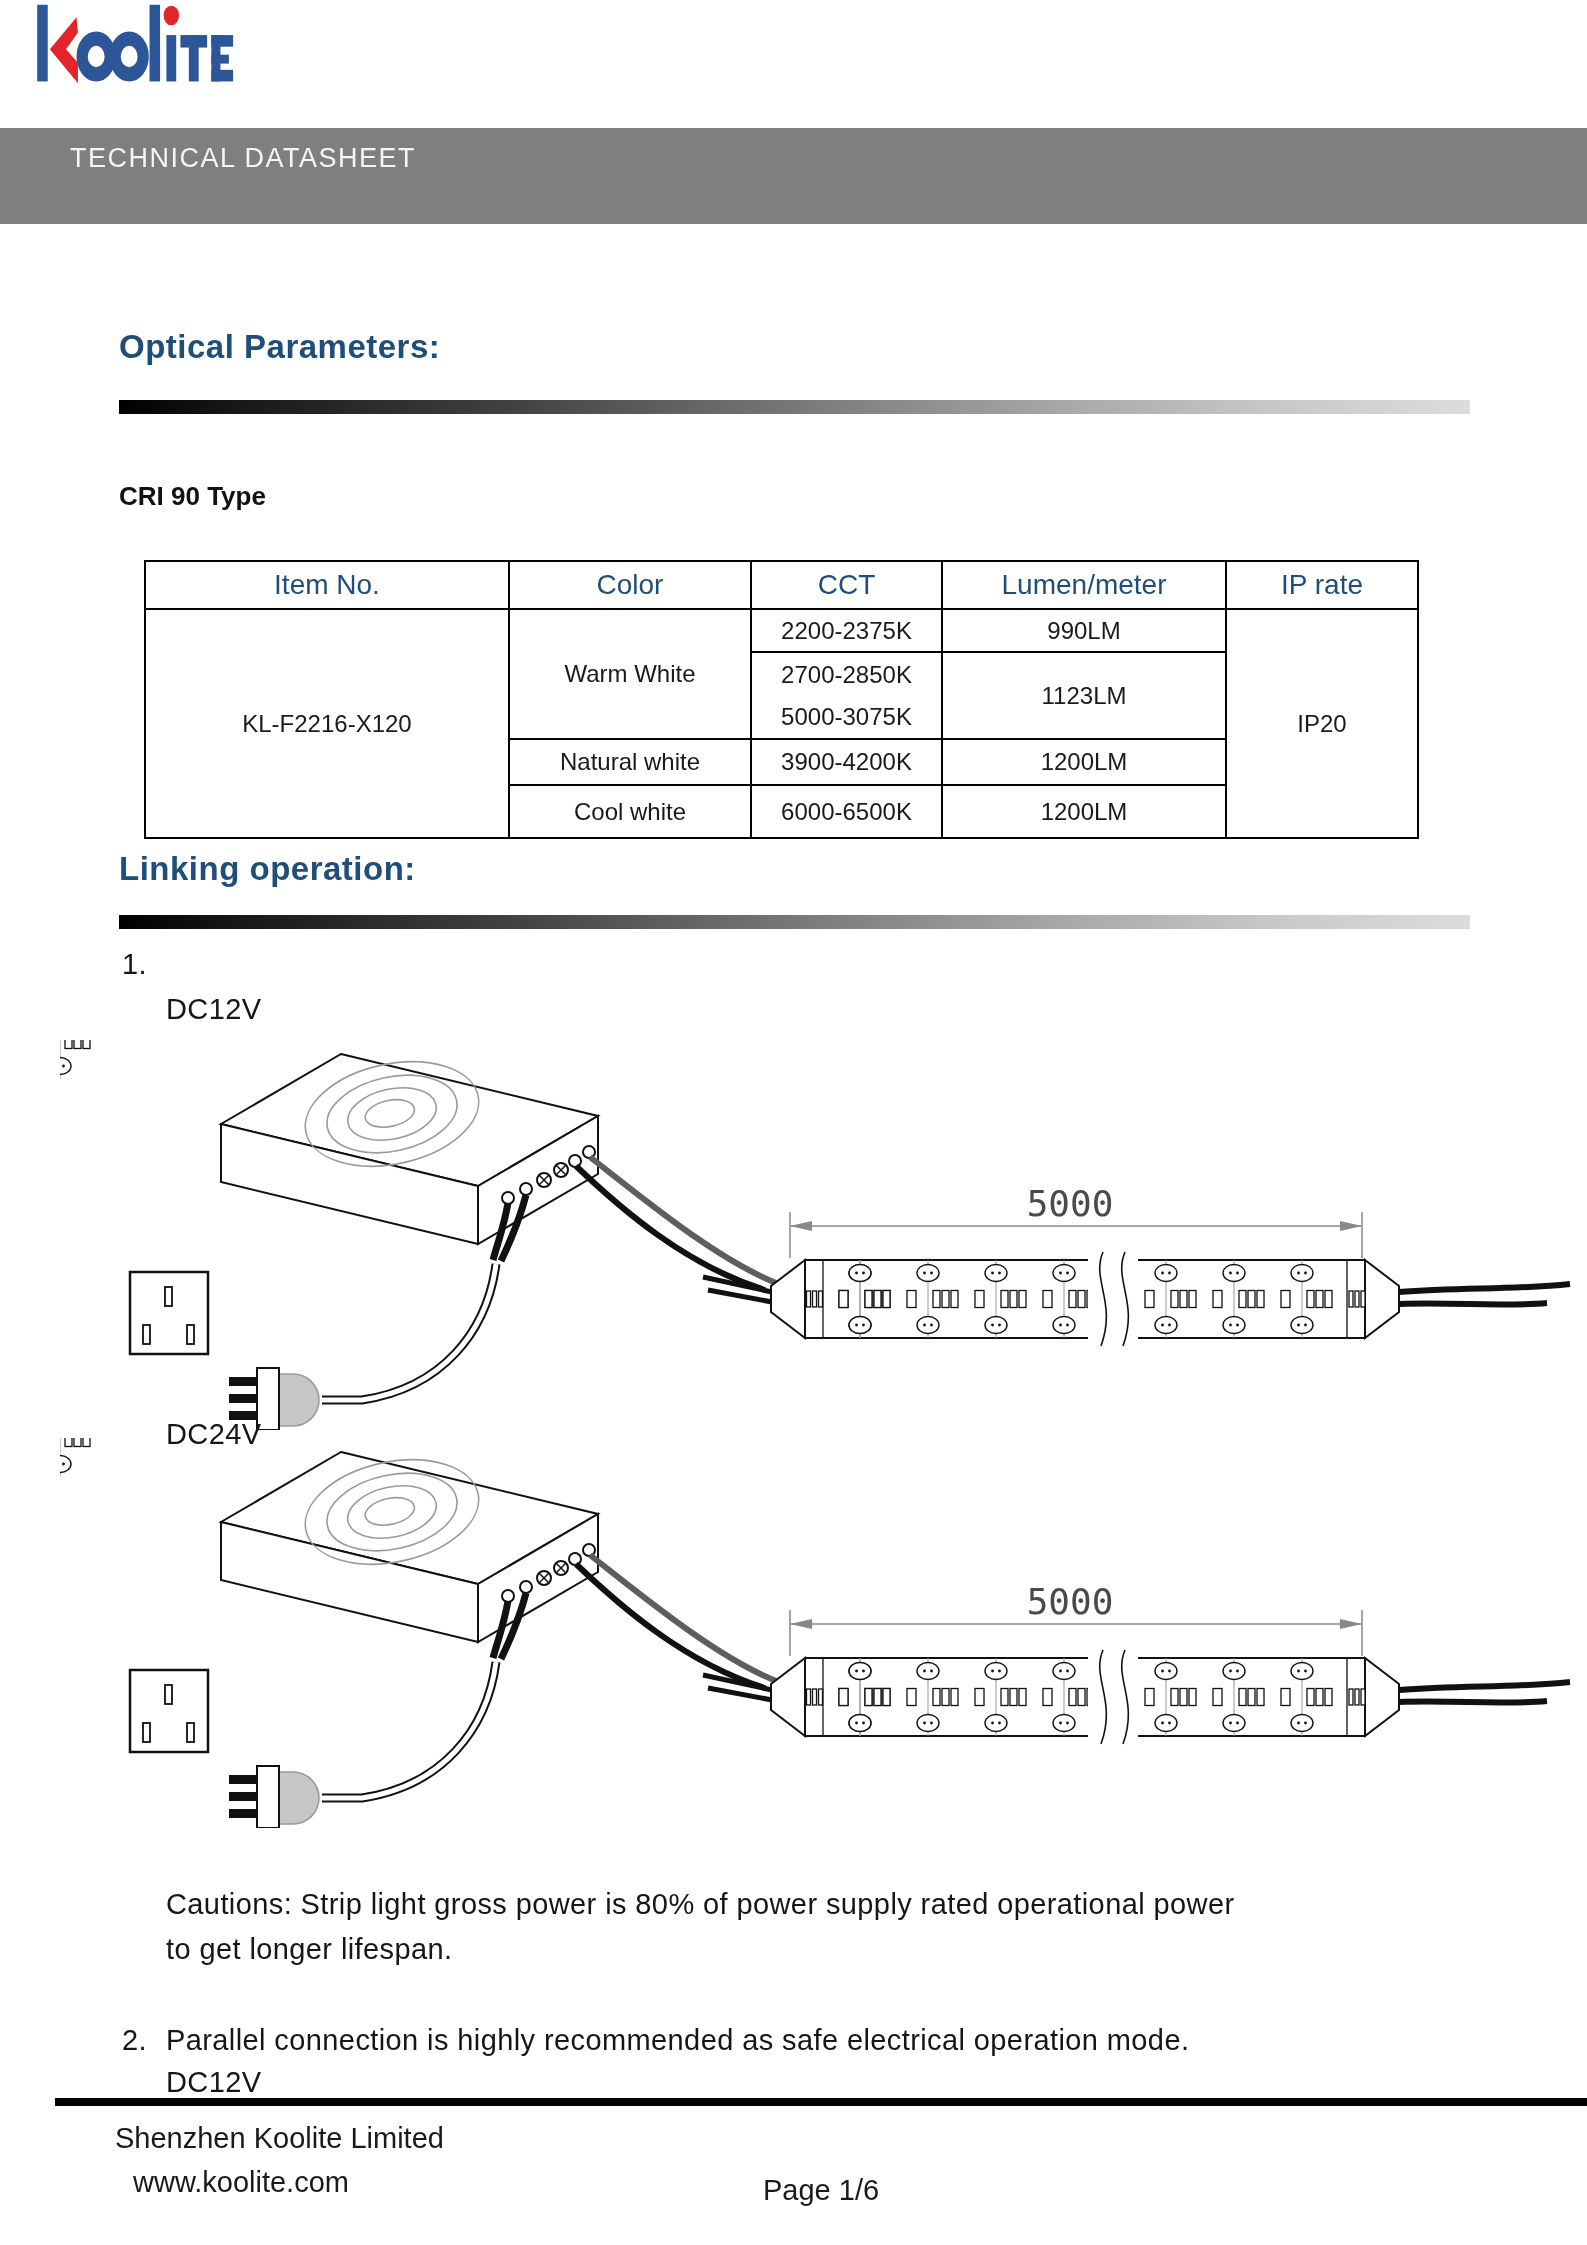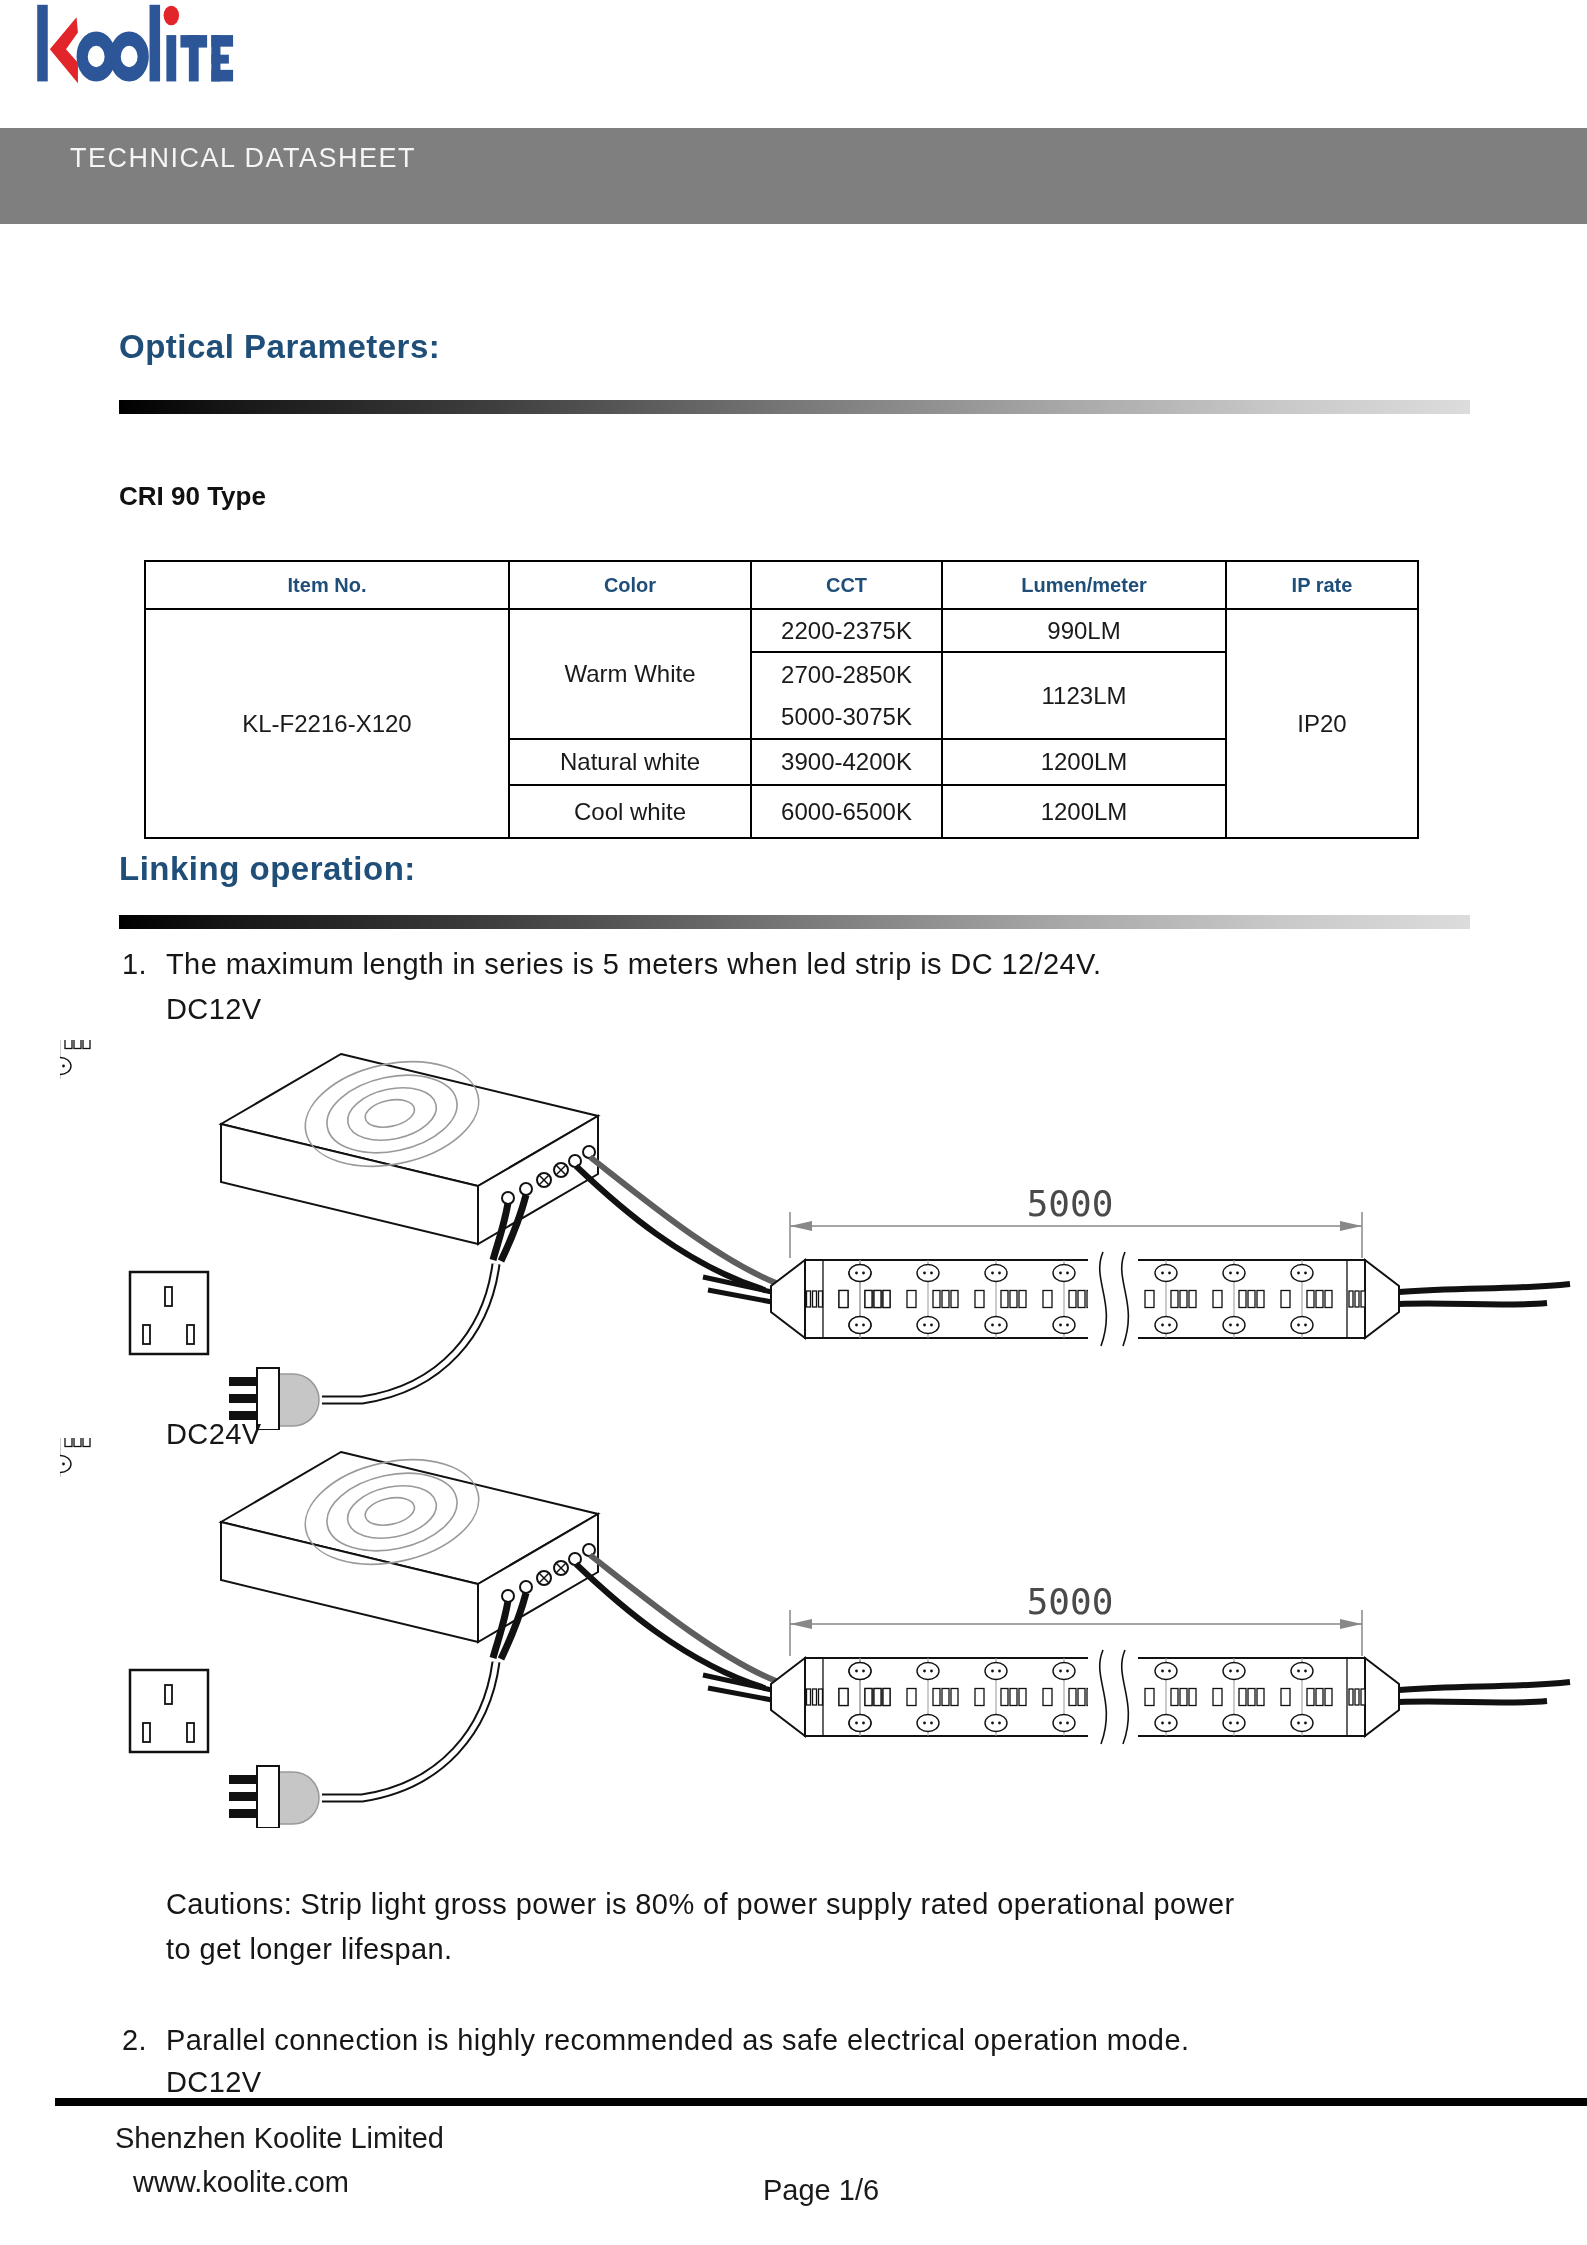--- a/index.html
+++ b/index.html
@@ -22,21 +22,21 @@
   .h-link{left:119px;top:850px;}
   .grad-bar{left:119px;width:1351px;height:14px;
     background:linear-gradient(90deg,#000 0%,#161616 8%,#3f3f3f 28%,#7d7d7d 52%,#a8a8a8 70%,#c9c9c9 86%,#dcdcdc 100%);}
   .bar1{top:400px;}
   .bar2{top:915px;}
   .h-sub{left:119px;top:481px;font-size:26px;font-weight:bold;color:#111;}
 
   
   .spec-table{position:absolute;left:144px;top:560px;border-collapse:collapse;table-layout:fixed;}
   .spec-table th,.spec-table td{border:2px solid #000;text-align:center;vertical-align:middle;padding:0;overflow:hidden;}
-  .spec-table th{color:#1F4E79;font-size:20px;font-weight:bold;height:46px;}
+  .spec-table th{color:#1F4E79;font-size:28px;font-weight:normal;height:46px;}
   .spec-table td{font-size:24px;color:#1a1a1a;}
   .cell-item{font-size:25px;}
   .cct-two span{display:block;line-height:42px;}
 
   
   .body-text{font-size:29px;letter-spacing:0.4px;color:#161616;}
   .num{left:122px;}
   .txt{left:166px;}
   .it1{top:948px;}
   .dc12a{top:993px;}
@@ -128,21 +128,20 @@
       <td>6000-6500K</td>
       <td>1200LM</td>
     </tr>
   </tbody>
     </table>
 
   <div class="abs h-blue h-link">Linking operation:</div>
   <div class="abs grad-bar bar2"></div>
 
   <div class="abs body-text num it1">1.</div>
-  <div class="abs body-text txt it1">The maximum length in series is 5 meters when led strip is DC 12/24V.</div>
   <div class="abs body-text txt dc12a">DC12V</div>
 
   <svg class="diag diag1" viewBox="0 0 1527 390">
     <g id="ledDiagram">
 
       <g>
         <polygon points="281,14 538,76 418,146 161,84" fill="#fff" stroke="#111" stroke-width="2"></polygon>
         <polygon points="161,84 418,146 418,204 161,142" fill="#fff" stroke="#111" stroke-width="2"></polygon>
         <polygon points="418,146 538,76 538,134 418,204" fill="#fff" stroke="#111" stroke-width="2"></polygon>
         <g stroke="#9a9a9a" fill="none" stroke-width="1.6" transform="rotate(-12 332 74)">

